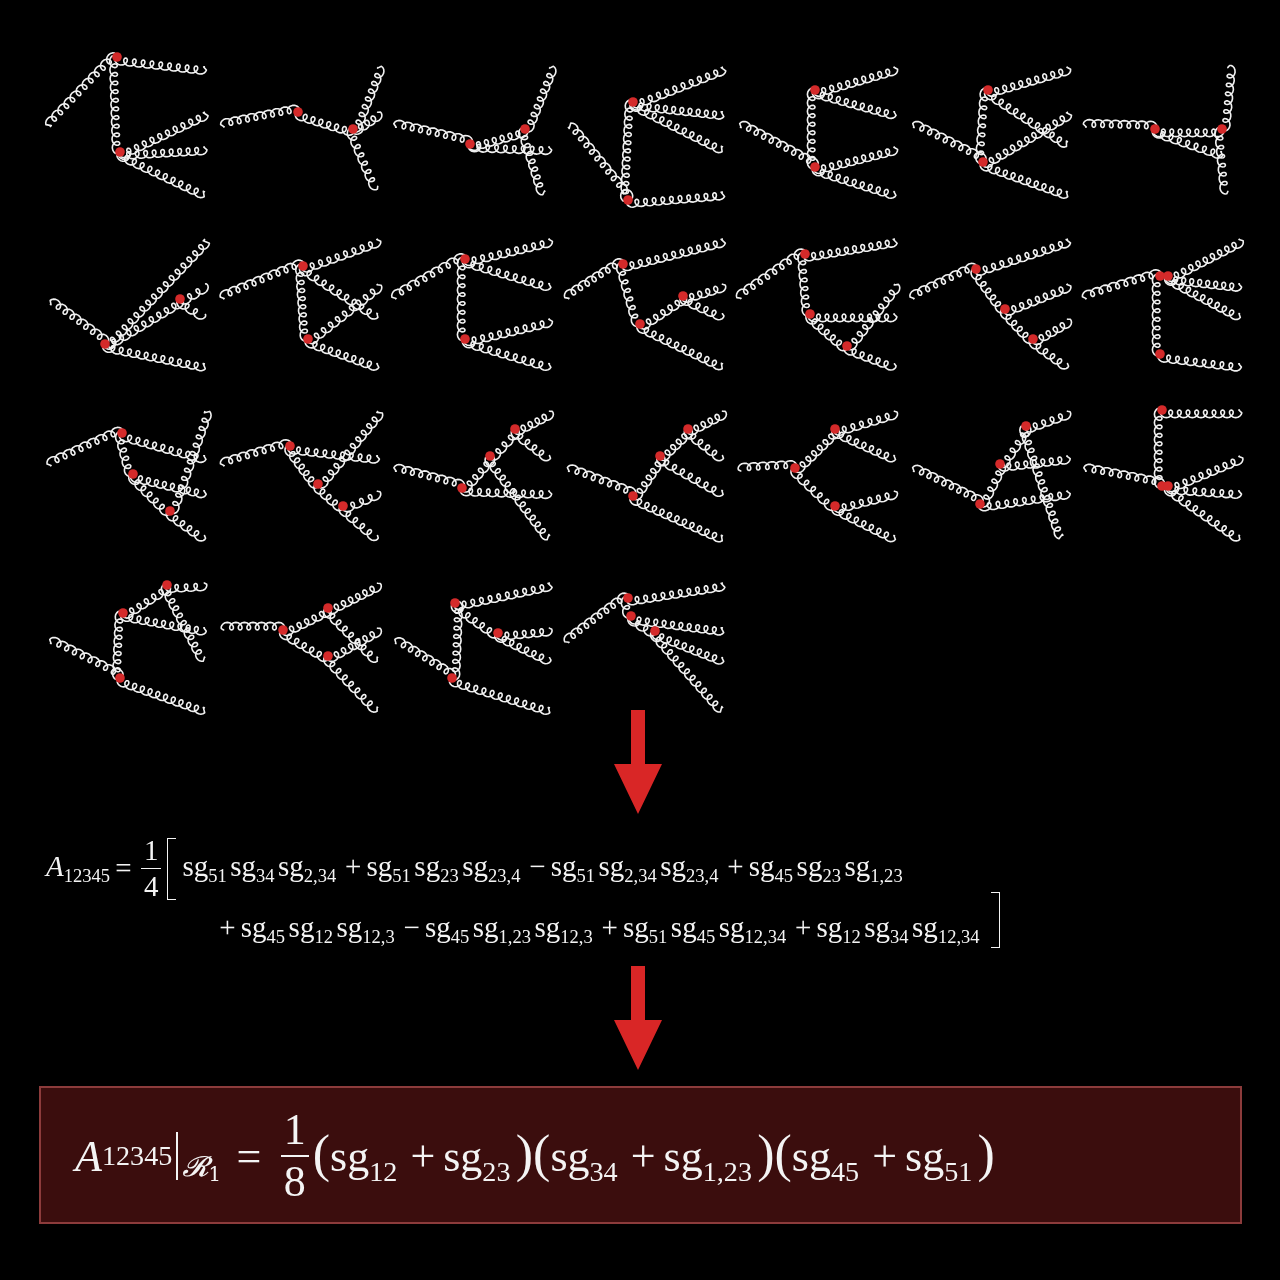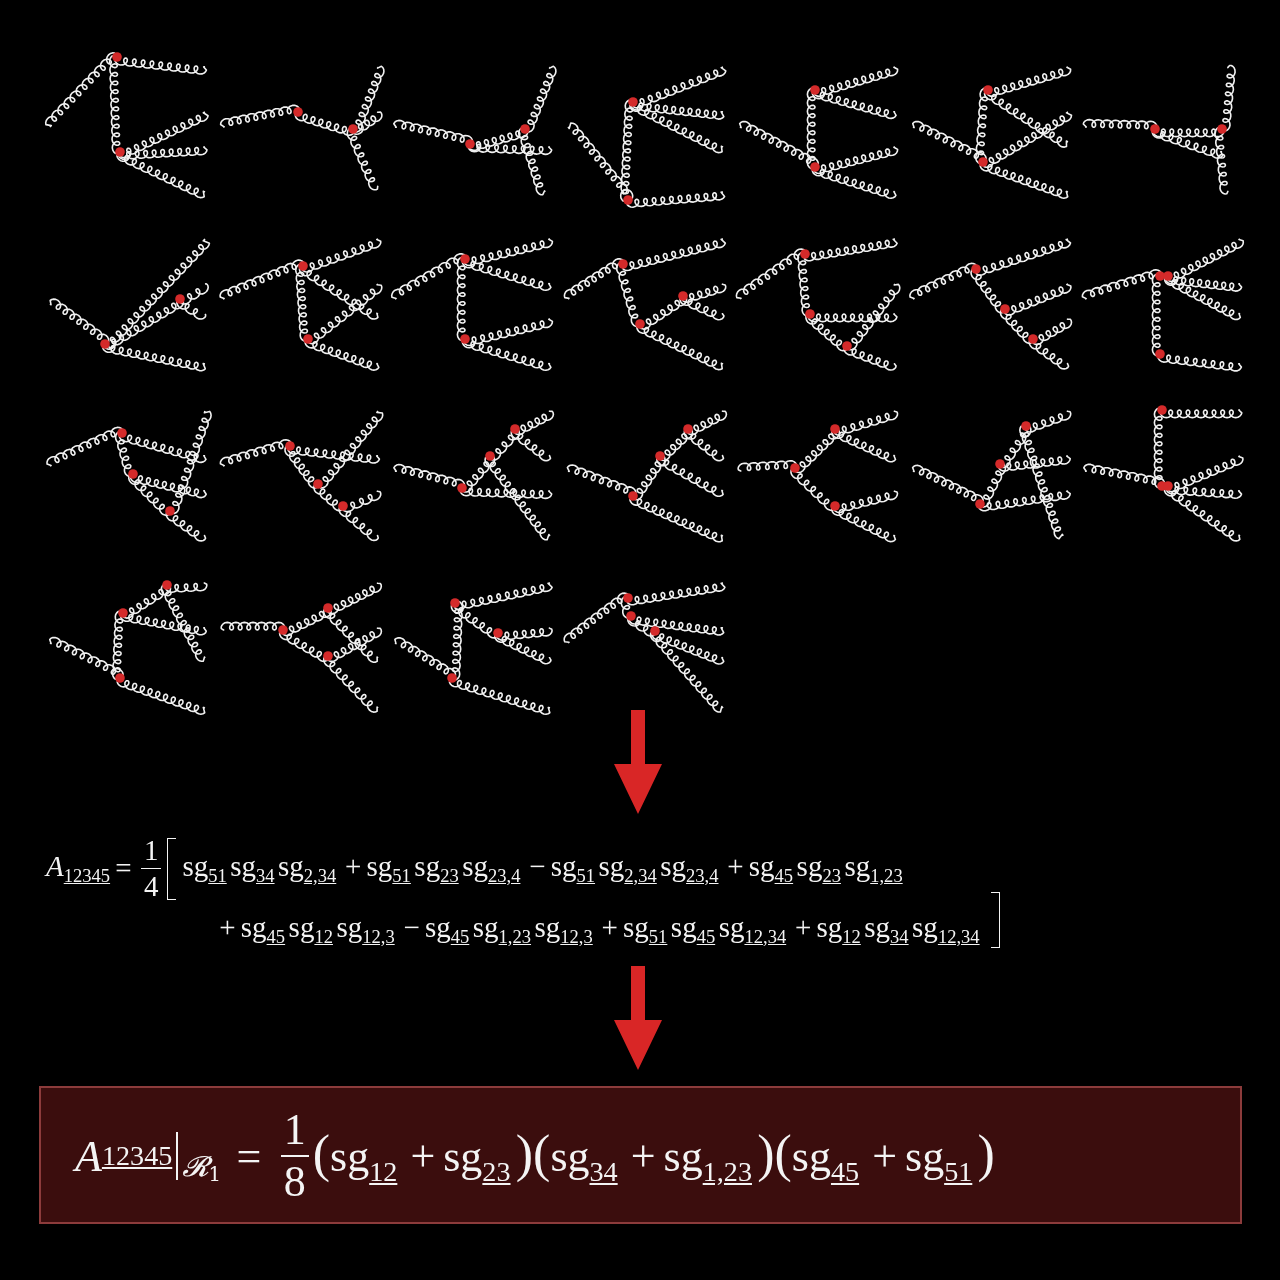--- a/index.html
+++ b/index.html
@@ -5,21 +5,21 @@
   html, body { margin: 0; padding: 0; background: #000; }
   body { width: 1280px; height: 1280px; position: relative; overflow: hidden;
          font-family: "DejaVu Serif", "Liberation Serif", serif; color: #f2f2f2; }
   #diagram-grid { position: absolute; left: 0; top: 0; width: 1280px; height: 720px; }
   .cell { position: absolute; width: 172px; height: 160px; }
   .cell svg { width: 172px; height: 160px; display: block; overflow: visible; }
   .arrow { position: absolute; width: 48px; height: 104px; }
   .arrow svg { width: 100%; height: 100%; display: block; }
   .math { font-family: "Liberation Serif", "DejaVu Serif", serif; color: #f4f4f4; white-space: nowrap; }
   .it { font-style: italic; }
-  .sub { font-size: 64%; vertical-align: -0.35em; letter-spacing: 0; text-decoration: underline; }
+  .sub { font-size: 64%; vertical-align: -0.35em; letter-spacing: 0; }
   .op { padding: 0 0.18em; }
   .term { margin-right: 0.12em; }
   #equation { position: absolute; left: 46px; top: 818px; width: 1220px; height: 140px; font-size: 29px; }
   #eq-line1 { position: absolute; left: 0; top: 18px; display: flex; align-items: center; }
   #eq-line2 { position: absolute; left: 168px; top: 74px; display: flex; align-items: flex-end; }
   .frac { display: inline-flex; flex-direction: column; align-items: center; vertical-align: middle; margin: 0 4px; line-height: 1; }
   .frac .num { padding: 0 3px 3px; }
   .frac .den { border-top: 1.5px solid #f4f4f4; padding: 3px 3px 0; }
   .lbracket, .rbracket { display: inline-block; width: 8px; border: 1.5px solid #f4f4f4; }
   .lbracket { height: 60px; border-right: none; margin: 0 6px 0 2px; }

